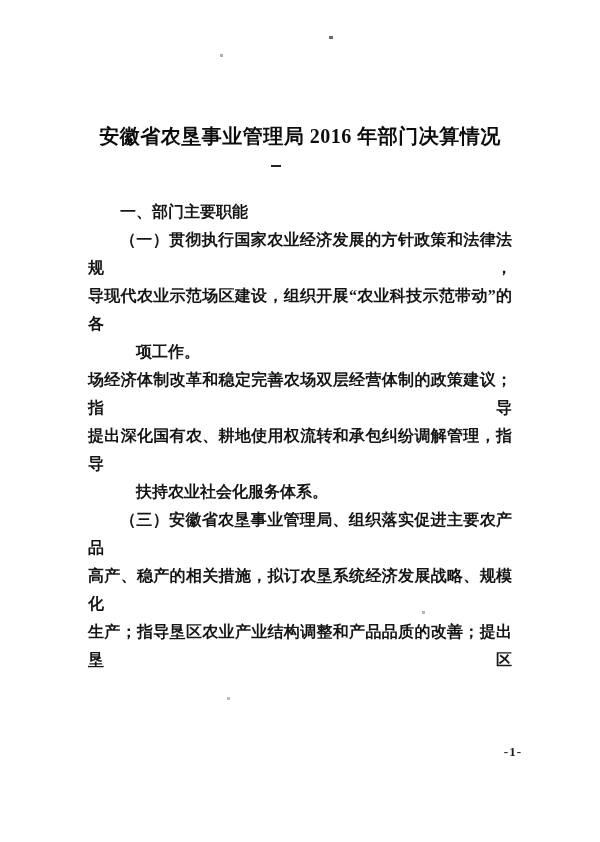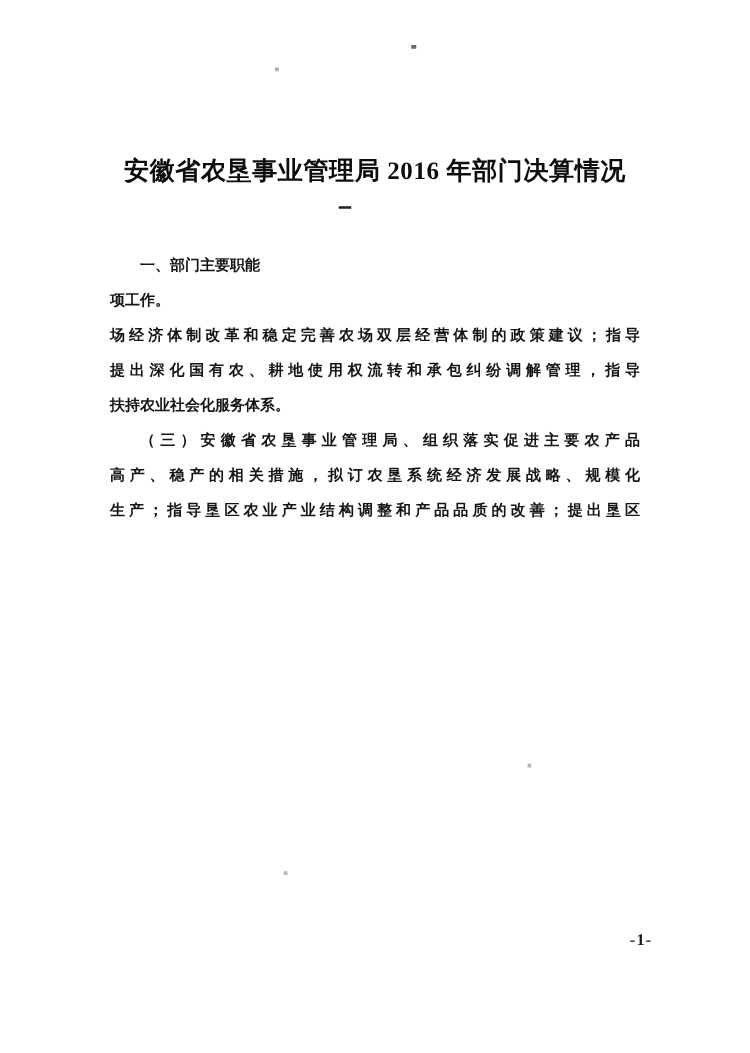--- a/index.html
+++ b/index.html
@@ -22,36 +22,36 @@
     font-weight: 800;
     letter-spacing: 0.5px;
     color: #0d0d0d;
     white-space: nowrap;
   }
   .content {
     position: absolute;
     top: 198px;
     left: 88px;
     width: 424px;
-    font-size: 12px;
+    font-size: 16px;
     font-weight: 700;
     line-height: 28px;
     color: #151515;
   }
   .heading {
     text-indent: 2em;
     font-weight: 800;
   }
   .line {
     text-align: justify;
     text-align-last: justify;
     text-justify: inter-character;
   }
   .line.first { text-indent: 2em; }
-  .line.last { text-align-last: left; }
+  .line.last { text-align-last: left; margin-left: 48px; }
   .page-number {
     position: absolute;
     top: 744px;
     right: 78px;
     font-size: 13px;
     font-weight: 700;
     letter-spacing: 1px;
     color: #1a1a1a;
   }
   .artifact { position: absolute; background: #6b6b6b; }
@@ -68,20 +68,22 @@
   <div class="artifact" style="left:220px; top:54px; width:3px; height:3px; opacity:0.55;"></div>
   <div class="artifact dash" style="left:271px; top:165px; width:10px; height:2px;"></div>
   <div class="artifact" style="left:422px; top:611px; width:3px; height:3px; opacity:0.5;"></div>
   <div class="artifact" style="left:227px; top:697px; width:3px; height:3px; opacity:0.45;"></div>
 
   <div class="content">
 
     <div class="heading">一、部门主要职能</div>
 
     <div>
+      <div class="line first">（一）贯彻执行国家农业经济发展的方针政策和法律法规，</div>
+      <div class="line">导现代农业示范场区建设，组织开展“农业科技示范带动”的各</div>
       <div class="line last">项工作。</div>
     </div>
 
     <div>
       <div class="line">场经济体制改革和稳定完善农场双层经营体制的政策建议；指导</div>
       <div class="line">提出深化国有农、耕地使用权流转和承包纠纷调解管理，指导</div>
       <div class="line last">扶持农业社会化服务体系。</div>
     </div>
 
     <div>

